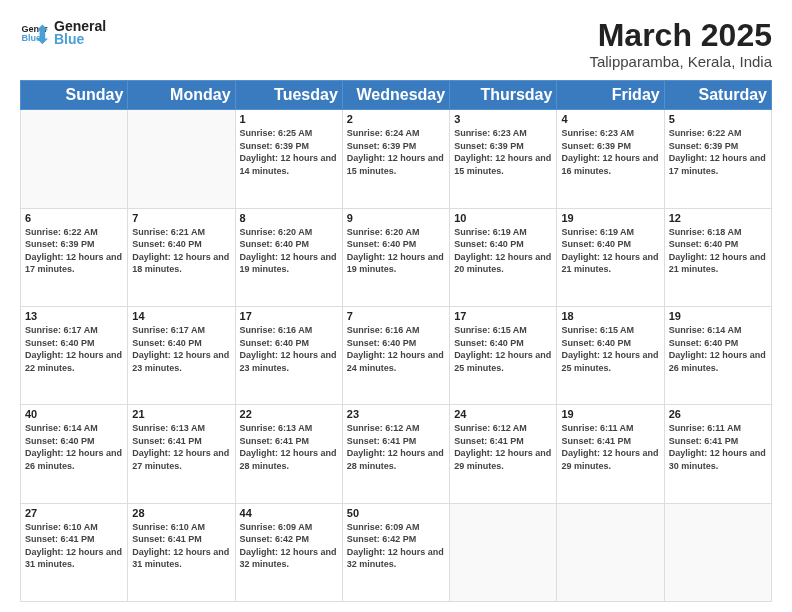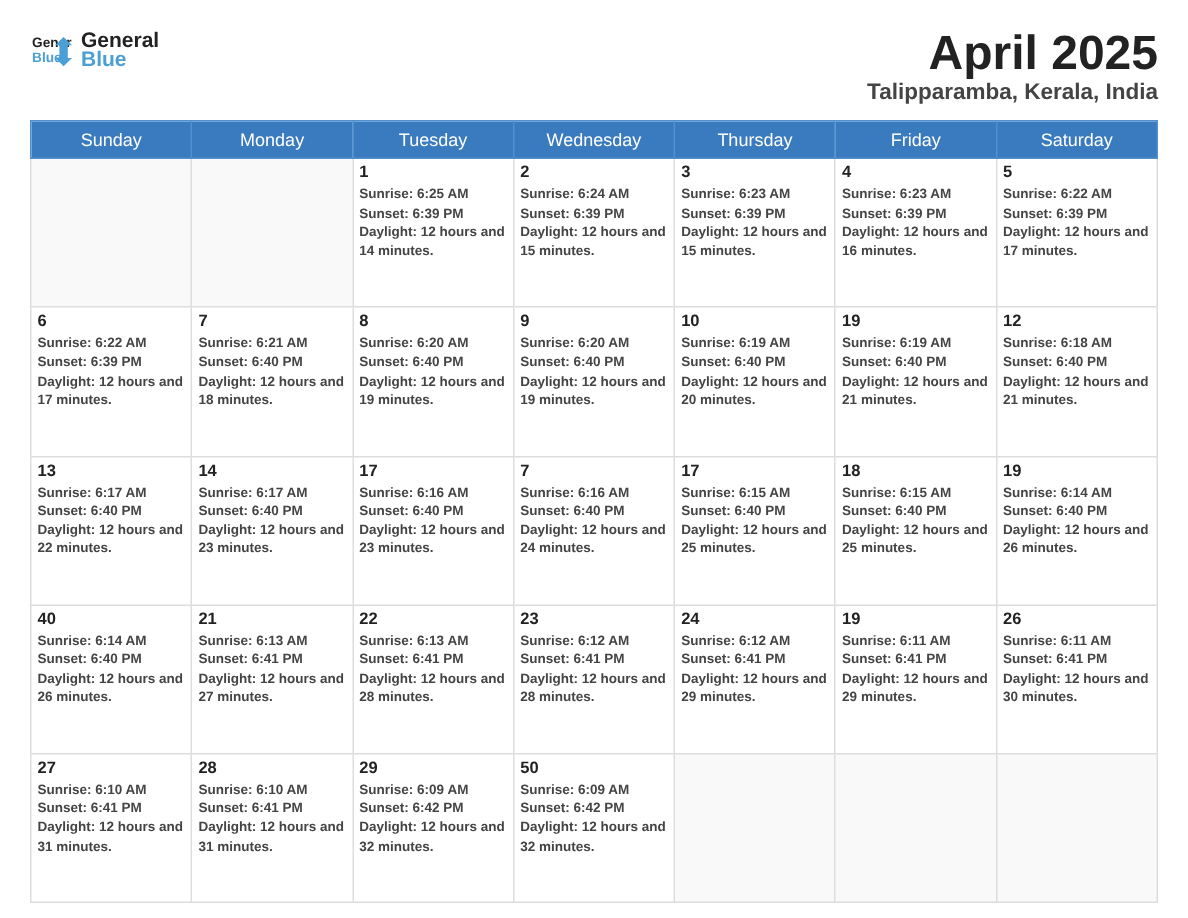--- a/index.html
+++ b/index.html
@@ -36,37 +36,37 @@
       text-align: right;
     }
     .title-block h1 {
       font-size: 32px;
       font-weight: bold;
       color: #222;
       line-height: 1.1;
     }
     .title-block h2 {
       font-size: 15px;
-      font-weight: bold;
+      font-weight: normal;
       color: #444;
     }
     .calendar {
       flex: 1;
       border: 1px solid #ccc;
       border-collapse: collapse;
       width: 100%;
       table-layout: fixed;
     }
     .calendar th {
       background: #3a7abf;
       color: #fff;
-      font-size: 12px;
-      font-weight: normal;
+      font-size: 16px;
+      font-weight: bold;
       padding: 5px 4px;
-      text-align: center;
+      text-align: right;
       border: 1px solid #5090cf;
     }
     .calendar td {
       vertical-align: top;
       border: 1px solid #ddd;
       padding: 3px 4px;
       font-size: 9.5px;
       color: #333;
       height: 82px;
       width: calc(100% / 7);
@@ -102,21 +102,21 @@
         <text x="2" y="18" font-size="13" font-weight="bold" fill="#222" font-family="Arial">General</text>
         <text x="2" y="32" font-size="13" font-weight="bold" fill="#4a9fd4" font-family="Arial">Blue</text>
         <polygon points="32,8 40,16 36,16 36,28 40,28 32,36 24,28 28,28 28,16 24,16" fill="#4a9fd4"></polygon>
       </svg>
       <div style="display:flex;flex-direction:column;margin-left:2px;">
         <span style="font-size:14px;font-weight:bold;color:#222;">General</span>
         <span style="font-size:14px;font-weight:bold;color:#4a9fd4;margin-top:-3px;">Blue</span>
       </div>
     </div>
     <div class="title-block">
-      <h1>April 2025</h1>
+      <h1>March 2025</h1>
       <h2>Talipparamba, Kerala, India</h2>
     </div>
   </div>
 
   <table class="calendar">
     <thead>
       <tr>
       <th>Sunday</th>
           <th>Monday</th>
           <th>Tuesday</th>
@@ -244,21 +244,21 @@
         <tr class="week-row">
           <td>
             <span class="day-num">27</span>
             <div class="day-info">Sunrise: 6:10 AM<br>Sunset: 6:41 PM<br>Daylight: 12 hours and 31 minutes.</div>
           </td>
           <td>
             <span class="day-num">28</span>
             <div class="day-info">Sunrise: 6:10 AM<br>Sunset: 6:41 PM<br>Daylight: 12 hours and 31 minutes.</div>
           </td>
           <td>
-            <span class="day-num">29</span>
+            <span class="day-num">44</span>
             <div class="day-info">Sunrise: 6:09 AM<br>Sunset: 6:42 PM<br>Daylight: 12 hours and 32 minutes.</div>
           </td>
           <td>
             <span class="day-num">50</span>
             <div class="day-info">Sunrise: 6:09 AM<br>Sunset: 6:42 PM<br>Daylight: 12 hours and 32 minutes.</div>
           </td>
           <td class="empty"></td>
           <td class="empty"></td>
           <td class="empty"></td>
         </tr>

